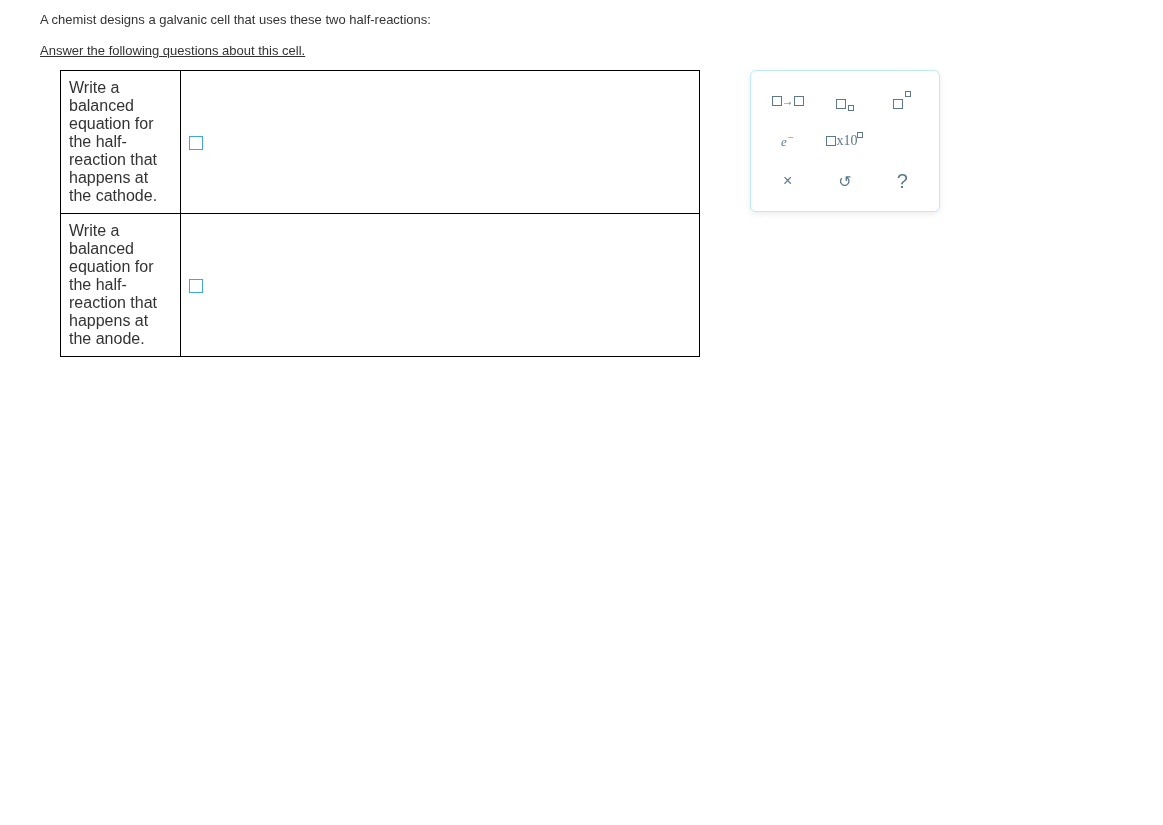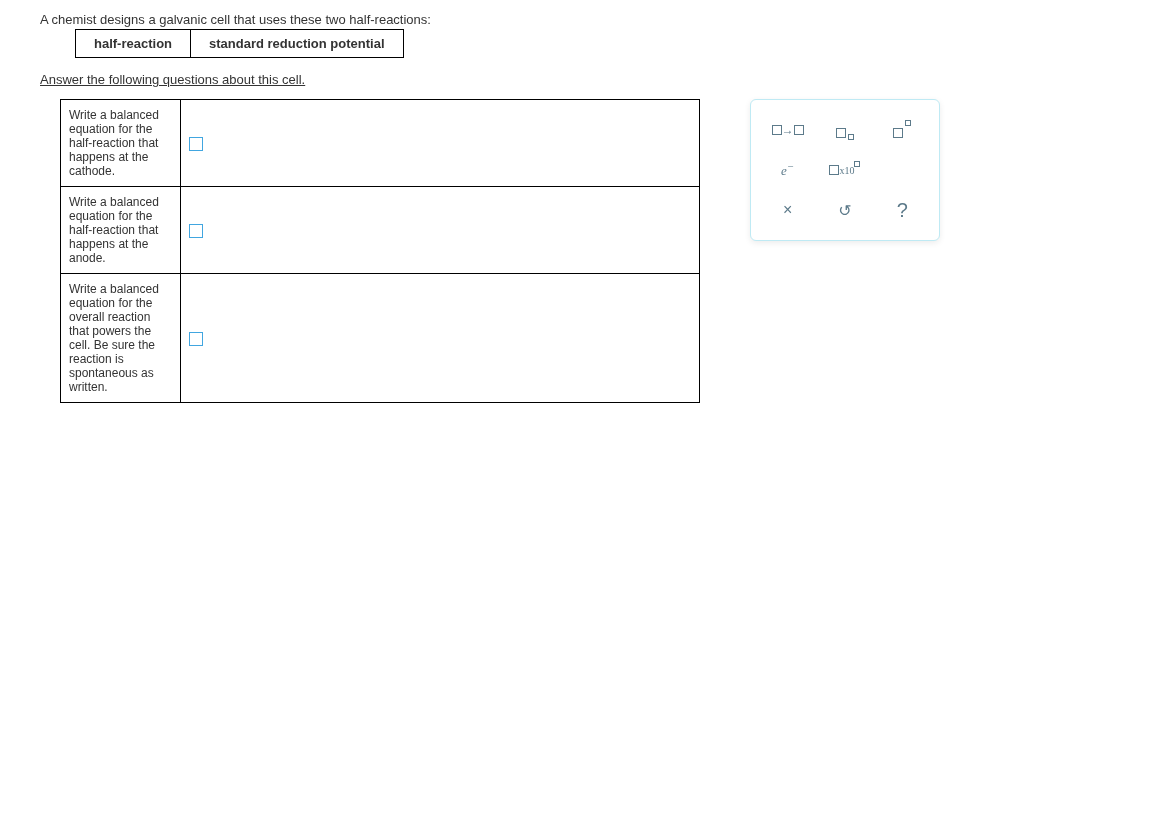--- a/index.html
+++ b/index.html
@@ -29,21 +29,21 @@
   .qtable {
     margin-left: 20px;
     border-collapse: collapse;
     width: 640px;
   }
   .qtable td {
     border: 1px solid #000;
     padding: 8px 8px;
     vertical-align: middle;
   }
-  .qtable td.labelcell { width: 120px; font-size: 12px; }
+  .qtable td.labelcell { width: 120px; font-size: 16px; }
   .qtable td.inputcell { }
   .placeholder-box {
     display: inline-block;
     width: 14px; height: 14px;
     border: 1px solid #41a6e0;
     background: #fff;
     vertical-align: middle;
   }
   .radio-row { display: flex; align-items: center; gap: 6px; margin: 10px 0; }
   .radio-row input { margin: 0; }
@@ -68,66 +68,56 @@
     font-family: 'Times New Roman', serif;
   }
   .sq { width:10px; height:10px; border:1px solid #5c7a8a; display:inline-block; }
   .sqsm { width:6px; height:6px; border:1px solid #5c7a8a; display:inline-block; }
   .arrow { font-size:12px; }
   .supbox { position:relative; display:inline-block; width:18px; height:16px;}
   .supbox .base { position:absolute; bottom:0; left:0; width:10px; height:10px; border:1px solid #5c7a8a;}
   .supbox .sup  { position:absolute; top:-2px; right:0; width:6px; height:6px; border:1px solid #5c7a8a;}
   .supbox .sub  { position:absolute; bottom:-2px; right:0; width:6px; height:6px; border:1px solid #5c7a8a;}
   .e- { font-style: italic; }
-  .x10 { font-size:10px; }
+  .x10 { font-size:14px; }
   .toolbox .action-row { border-top: none; }
   .action-btn {
     width: 30px; height: 26px; display:flex; align-items:center; justify-content:center;
     font-size: 16px; color: #5c7a8a; cursor:pointer;
     border-radius:3px;
   }
   
   .chem { font-family: 'Times New Roman', serif; font-size:15px; }
   .chem sup { font-size: 10px; }
   .chem sub { font-size: 10px; }
   .Ecell { font-family: 'Times New Roman', serif; font-style: italic; }
 </style>
 </head>
 <body>
 
 <div class="prompt">A chemist designs a galvanic cell that uses these two half-reactions:</div>
 
 <table class="reactions-table">
   <tbody>
-      <tr>
-    <th>half-reaction</th>
-    <th>standard reduction potential</th>
-  </tr>
 </tbody>
   </table>
 
 <div class="subprompt">Answer the following questions about this cell.</div>
 
 <div class="main-row">
   <table class="qtable">
     <tbody>
         <tr>
       <td class="labelcell">Write a balanced equation for the half-reaction that happens at the cathode.</td>
       <td class="inputcell">
         <span class="placeholder-box"></span>
       </td>
     </tr>
     <tr>
       <td class="labelcell">Write a balanced equation for the half-reaction that happens at the anode.</td>
-      <td class="inputcell">
-        <span class="placeholder-box"></span>
-      </td>
-    </tr>
-    <tr>
-      <td class="labelcell">Write a balanced equation for the overall reaction that powers the cell. Be sure the reaction is spontaneous as written.</td>
       <td class="inputcell">
         <span class="placeholder-box"></span>
       </td>
     </tr>
   </tbody>
     </table>
 
   <div class="toolbox">
     <div class="tool-row">
       <div class="tool-btn">

